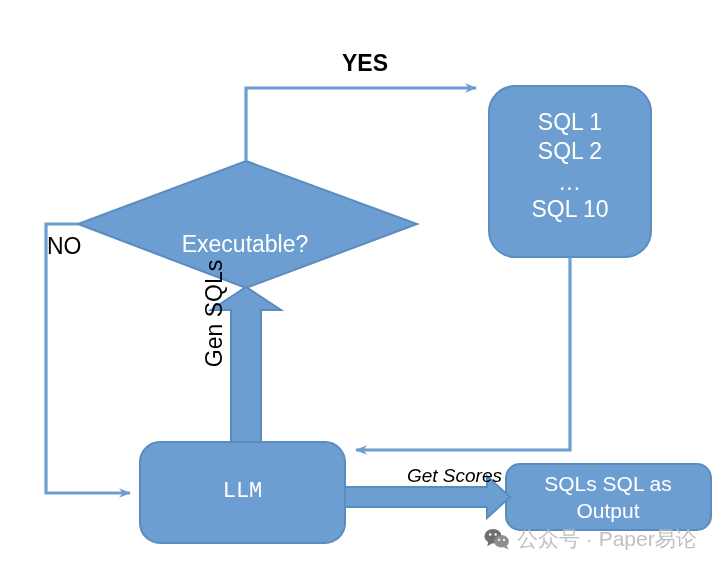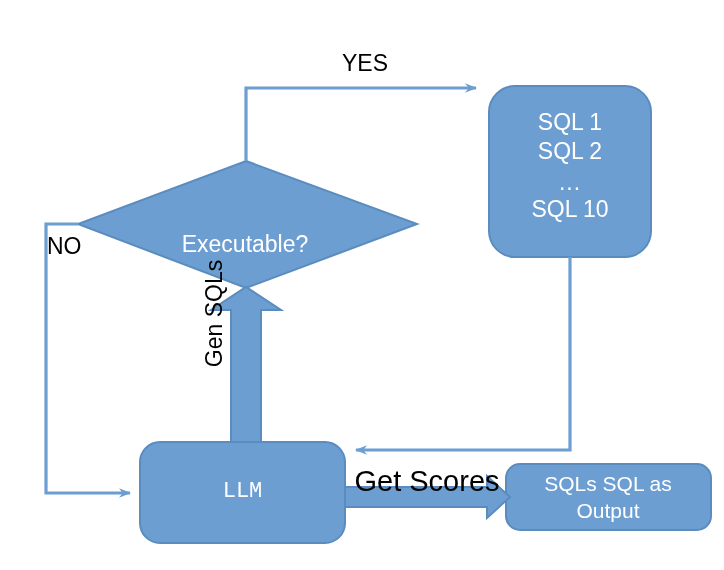--- a/index.html
+++ b/index.html
@@ -73,21 +73,21 @@
     top: 471px;
     width: 196px;
     font-size: 21px;
   }
   
   #yes-label {
     left: 325px;
     top: 50px;
     width: 80px;
     font-size: 23px;
-    font-weight: 400;
+    font-weight: 700;
   }
   #no-label {
     left: 47px;
     top: 192px;
     width: 60px;
     font-size: 23px;
     text-align: left;
     margin-top: 41px;
   }
   #gen-sqls-label {
@@ -96,22 +96,23 @@
     width: 140px;
     font-size: 23px;
     transform: rotate(-90deg);
     transform-origin: center center;
     text-align: center;
   }
   #get-scores-label {
     left: 352px;
     top: 465px;
     width: 150px;
-    font-size: 29px;
-    text-align: center;
+    font-size: 19px;
+    text-align: right;
+    font-style: italic;
   }
   
   #watermark {
     position: absolute;
     left: 484px;
     top: 525px;
     display: flex;
     align-items: center;
     gap: 7px;
     color: #b9b9b9;
@@ -173,14 +174,27 @@
   </div>
 
   <div class="edge-label" id="yes-label">YES</div>
 
   <div class="edge-label" id="no-label">NO</div>
 
   <div class="edge-label" id="gen-sqls-label">Gen SQLs</div>
 
   <div class="edge-label" id="get-scores-label">Get Scores</div>
 
+  <div id="watermark">
+    <svg id="wechat-icon" width="26" height="22" viewBox="0 0 26 22">
+      <ellipse cx="9" cy="8.2" rx="8.6" ry="7.2" fill="#6f6f6f"></ellipse>
+      <polygon points="4.5,13 3.2,18.2 8.2,15.2" fill="#6f6f6f"></polygon>
+      <circle cx="6.2" cy="6.4" r="1.25" fill="#ffffff"></circle>
+      <circle cx="11.6" cy="6.4" r="1.25" fill="#ffffff"></circle>
+      <ellipse cx="17.5" cy="13.3" rx="7.4" ry="6.2" fill="#8f8f8f"></ellipse>
+      <polygon points="22.6,17.4 24.4,21.4 19.6,19.2" fill="#8f8f8f"></polygon>
+      <circle cx="15.1" cy="11.9" r="1.05" fill="#ffffff"></circle>
+      <circle cx="20.0" cy="11.9" r="1.05" fill="#ffffff"></circle>
+    </svg>
+    <span class="wm-text">公众号 · Paper易论</span>
+  </div>
 
 </div>
 
 </body></html>

